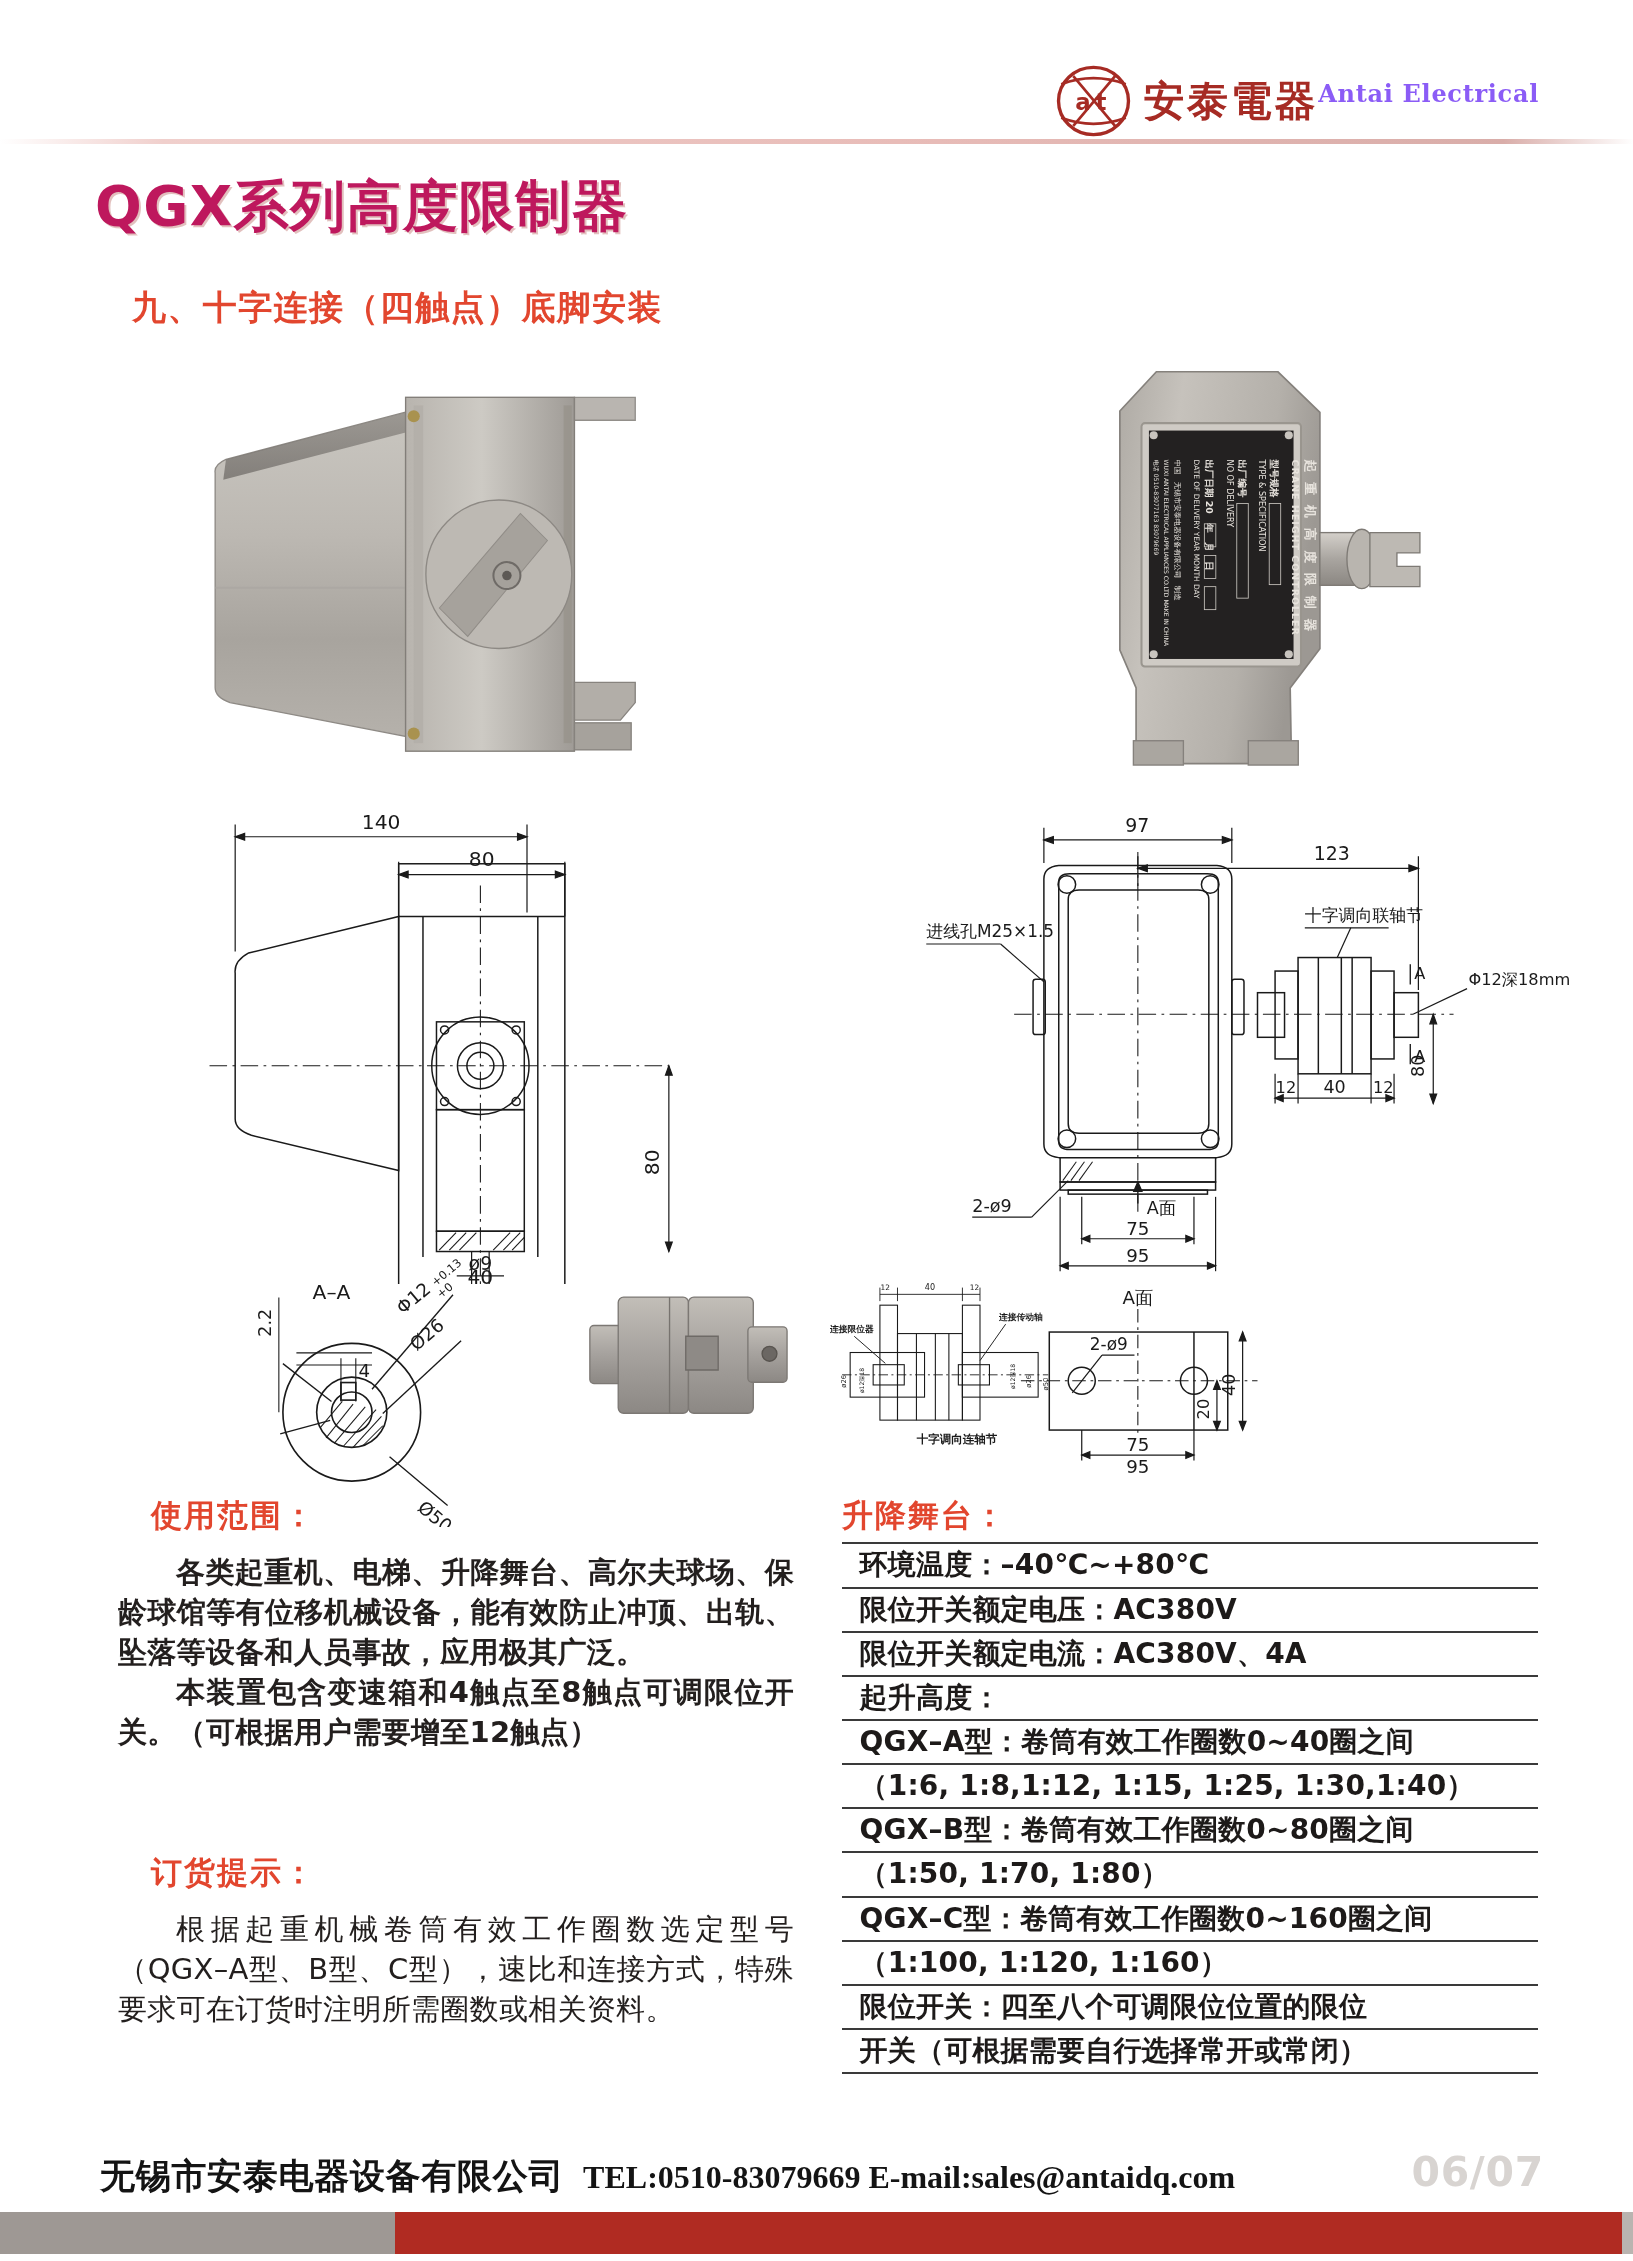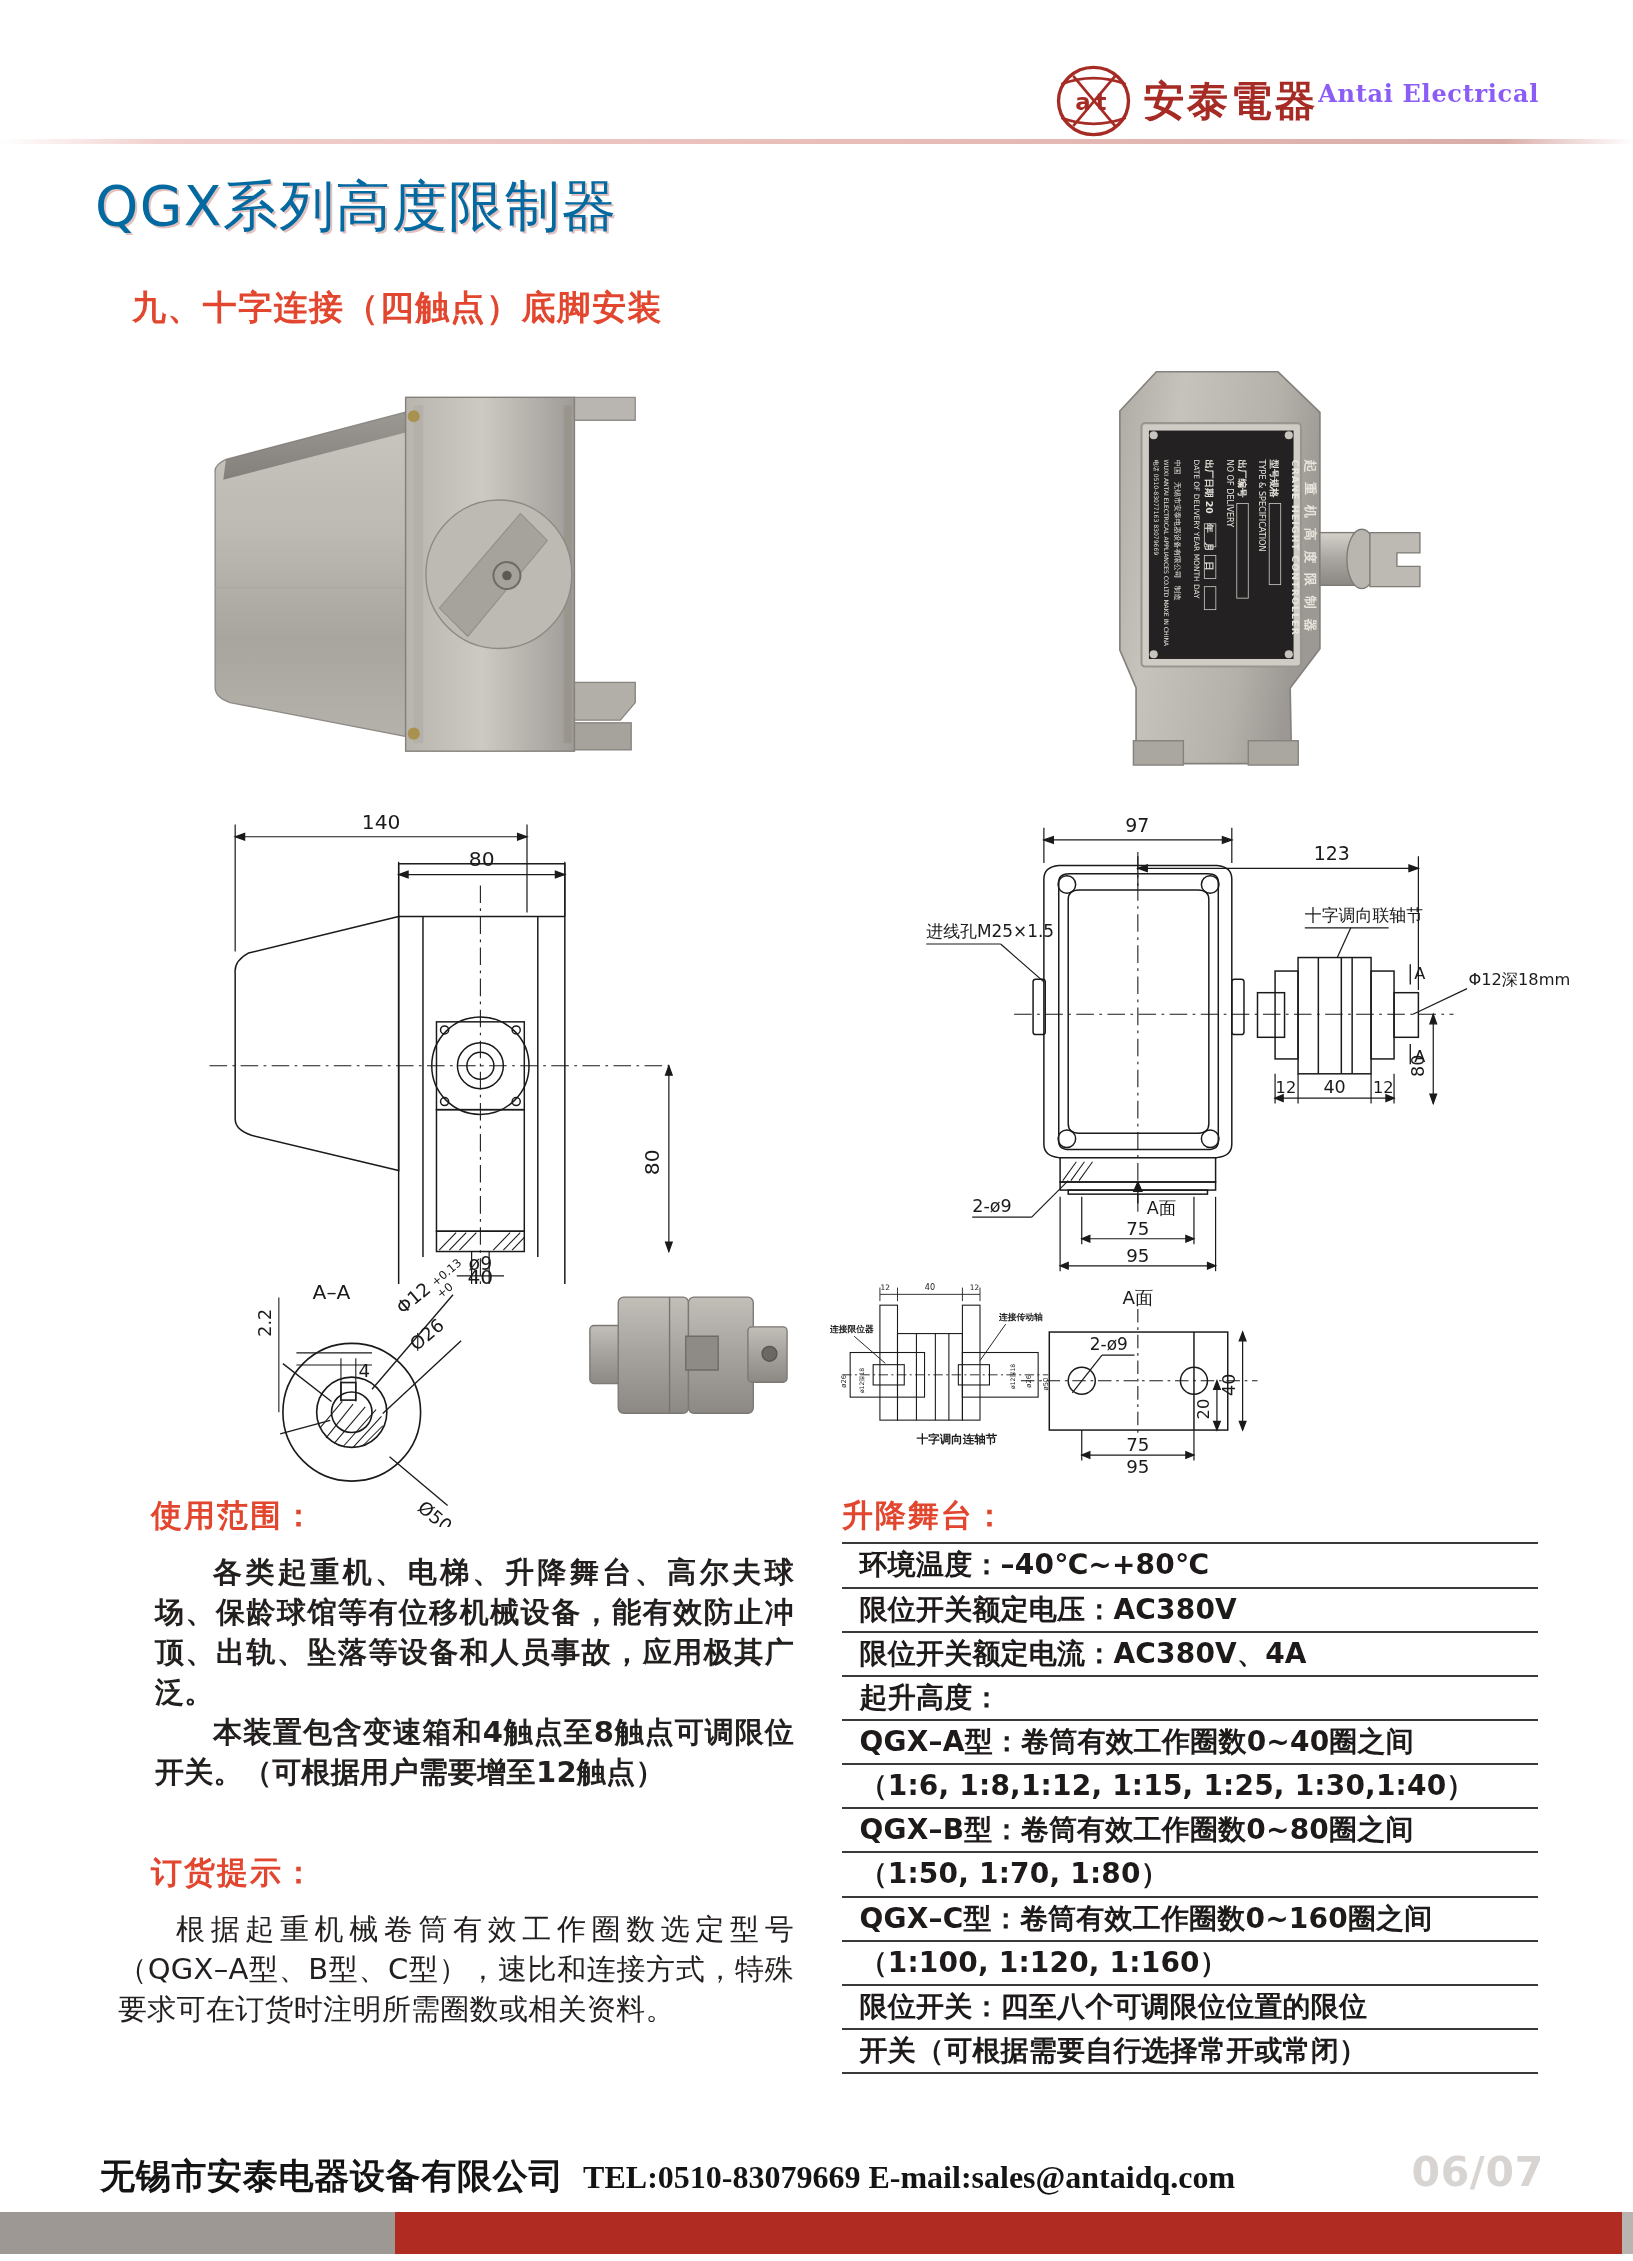--- a/index.html
+++ b/index.html
@@ -12,43 +12,43 @@
   #logo-mark{width:81px;height:74px;position:relative;}
   #logo-text{display:flex;flex-direction:row;align-items:flex-start;line-height:1;}
   #logo-cn{font-size:41px;font-weight:bold;color:#a62b24;letter-spacing:2.7px;
            font-family:"DejaVu Sans","Liberation Sans",sans-serif;}
   #logo-en{font-size:24px;font-weight:bold;color:#8b5cf6;letter-spacing:0.7px;margin-top:1px;
            font-family:"DejaVu Serif","Liberation Serif",serif;}
   #header-rule{position:absolute;left:0;top:139px;width:1634px;height:4.7px;
                background:linear-gradient(to right,#ffffff 0%,#f0cfcc 10%,#e8bcb8 55%,#d9ada9 92%,#ffffff 100%);}
 
   
-  #page-title{position:absolute;left:95px;top:170px;font-size:55px;font-weight:normal;
-              color:#0369a1;letter-spacing:1.4px;white-space:nowrap;
+  #page-title{position:absolute;left:95px;top:170px;font-size:55px;font-weight:bold;
+              color:#be185d;letter-spacing:1.4px;white-space:nowrap;
               text-shadow:2px 2px 0 rgba(150,30,20,.28);}
   #section-title{position:absolute;left:132px;top:285px;font-size:34px;font-weight:bold;
                  color:#e2462e;letter-spacing:1.4px;white-space:nowrap;}
 
   
   .photo{position:absolute;}
   #photo-left{left:203px;top:385px;width:466px;height:392px;}
   #photo-right{left:1055px;top:358px;width:446px;height:433px;}
 
   
   .dwg{position:absolute;}
   #dwg-left{left:196px;top:784px;width:662px;height:500px;}
   #dwg-aa{left:250px;top:1257px;width:352px;height:270px;}
   #photo-coupling{left:575px;top:1274px;width:233px;height:159px;}
   #dwg-right{left:899px;top:798px;width:717px;height:676px;}
 
   
   .col-heading{font-size:31px;font-weight:bold;color:#e2462e;letter-spacing:2px;margin-left:33px;}
   #usage-block{position:absolute;left:118px;top:1495px;width:676px;}
   #usage-body{margin-top:15px;font-size:29px;line-height:1.38;font-weight:bold;
-              color:#231f1e;text-align:justify;letter-spacing:0.3px;margin-left:37px;}
+              color:#231f1e;text-align:justify;letter-spacing:0.3px;}
   #usage-body p{margin:0;text-indent:2em;}
   #order-block{position:absolute;left:118px;top:1852px;width:676px;}
   #order-body{margin-top:15px;font-size:29px;line-height:1.38;font-weight:normal;
               color:#231f1e;text-align:justify;letter-spacing:0.3px;}
   #order-body p{margin:0;text-indent:2em;}
 
   
   #spec-block{position:absolute;left:842px;top:1495px;width:696px;}
   #spec-heading{font-size:31px;font-weight:bold;color:#e2462e;letter-spacing:2px;margin-bottom:5.4px;}
   #spec-table{width:100%;border-collapse:collapse;}

